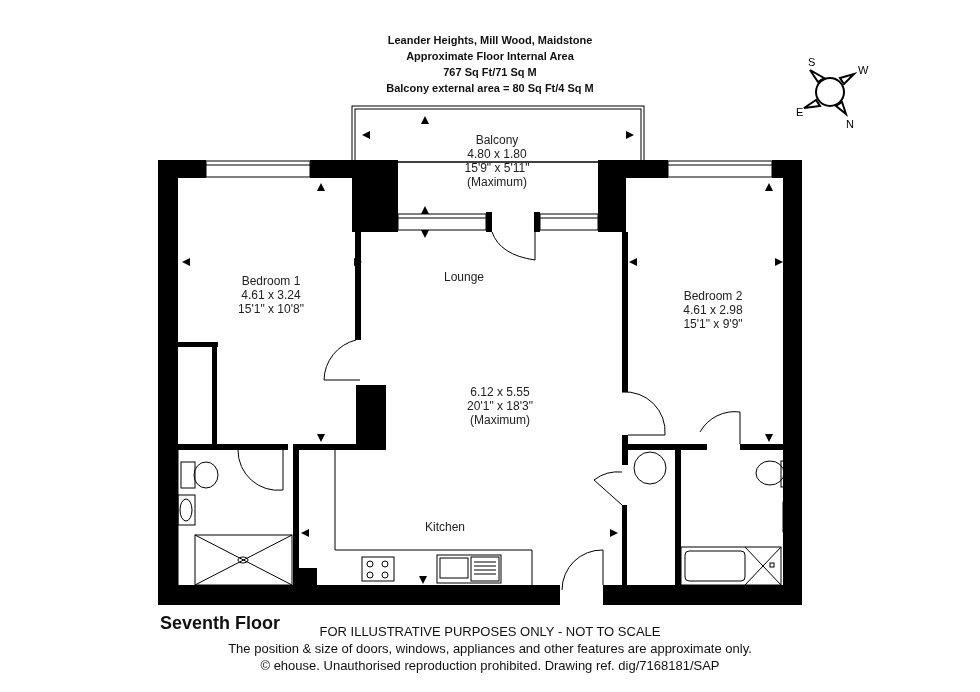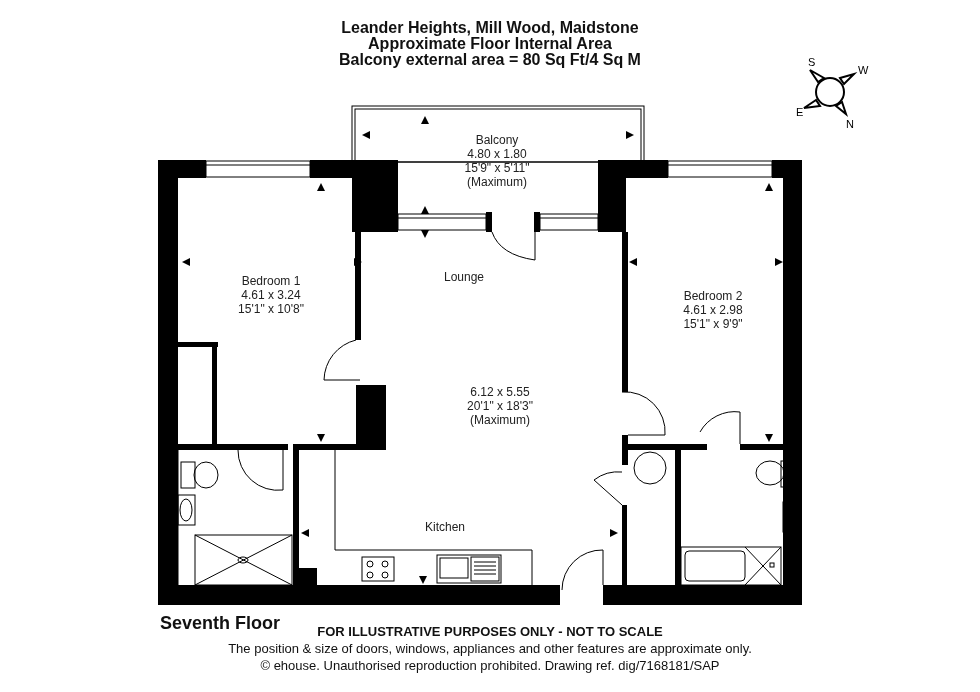--- a/index.html
+++ b/index.html
@@ -1,31 +1,32 @@
 <!DOCTYPE html>
 <html><head>
 <meta charset="utf-8">
 <style>
   html,body{margin:0;padding:0;background:#fff;}
   body{width:980px;height:692px;position:relative;overflow:hidden;font-family:"Liberation Sans",sans-serif;color:#111;}
-  .hdr{position:absolute;left:0;top:20px;width:980px;text-align:center;font-weight:bold;font-size:16px;line-height:16px;}
+  .hdr{position:absolute;left:0;top:32px;width:980px;text-align:center;font-weight:bold;font-size:11px;line-height:16px;}
   .hdr div{margin-left:0;}
   .plan{position:absolute;left:0;top:0;}
   .lbl{font-family:"Liberation Sans",sans-serif;font-size:12px;fill:#222;}
   .floor{position:absolute;left:160px;top:613px;font-weight:bold;font-size:18px;}
   .disc{position:absolute;left:0;top:623px;width:980px;text-align:center;font-size:13px;line-height:17px;}
-  .disc .b{font-weight:bold;}
+  .disc .b{font-weight:normal;}
   .compass{position:absolute;left:790px;top:52px;}
 </style>
 </head>
 <body>
 
 <div class="hdr">
   <div>Leander Heights, Mill Wood, Maidstone</div>
   <div>Approximate Floor Internal Area</div>
+  <div>767 Sq Ft/71 Sq M</div>
   <div>Balcony external area = 80 Sq Ft/4 Sq M</div>
 </div>
 
 <svg class="compass" width="80" height="80" viewBox="0 0 80 80">
   <circle cx="40" cy="40" r="14" fill="#fff" stroke="#000" stroke-width="2"></circle>
   <polygon points="28,30 20,18 34,26" fill="#fff" stroke="#000" stroke-width="2"></polygon>
   <polygon points="50,26 64,22 54,32" fill="#fff" stroke="#000" stroke-width="2"></polygon>
   <polygon points="26,48 14,56 30,54" fill="#fff" stroke="#000" stroke-width="2"></polygon>
   <polygon points="46,54 56,62 52,50" fill="#fff" stroke="#000" stroke-width="2"></polygon>
   <text x="18" y="14" font-size="11" font-family="Liberation Sans, sans-serif">S</text>

